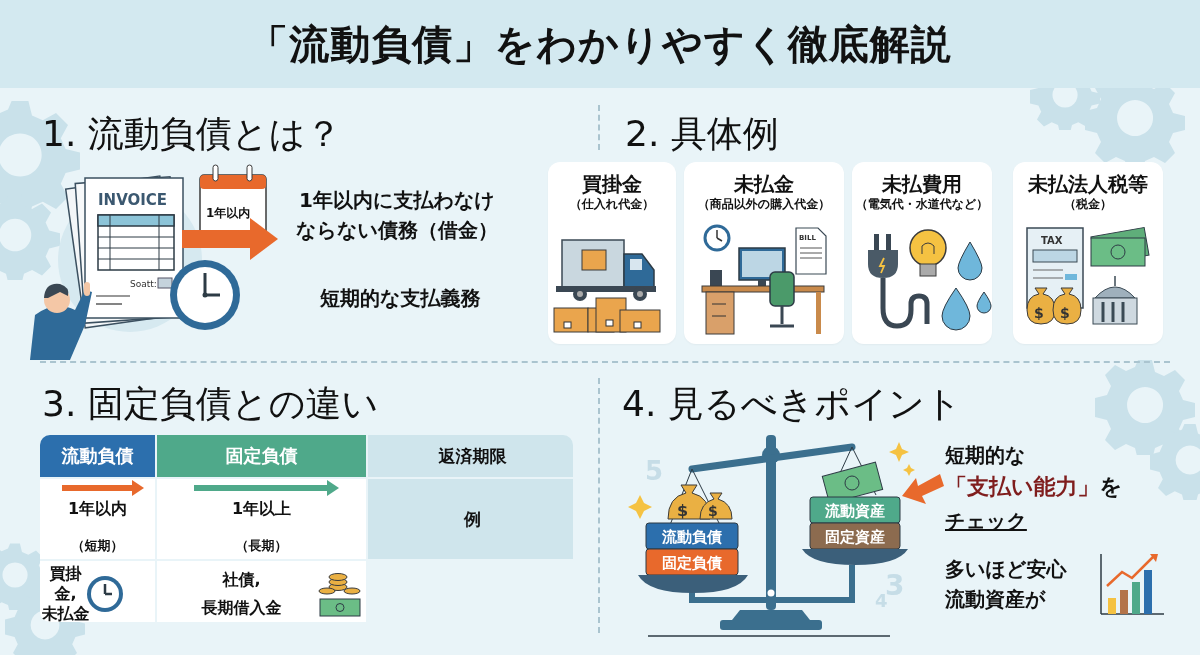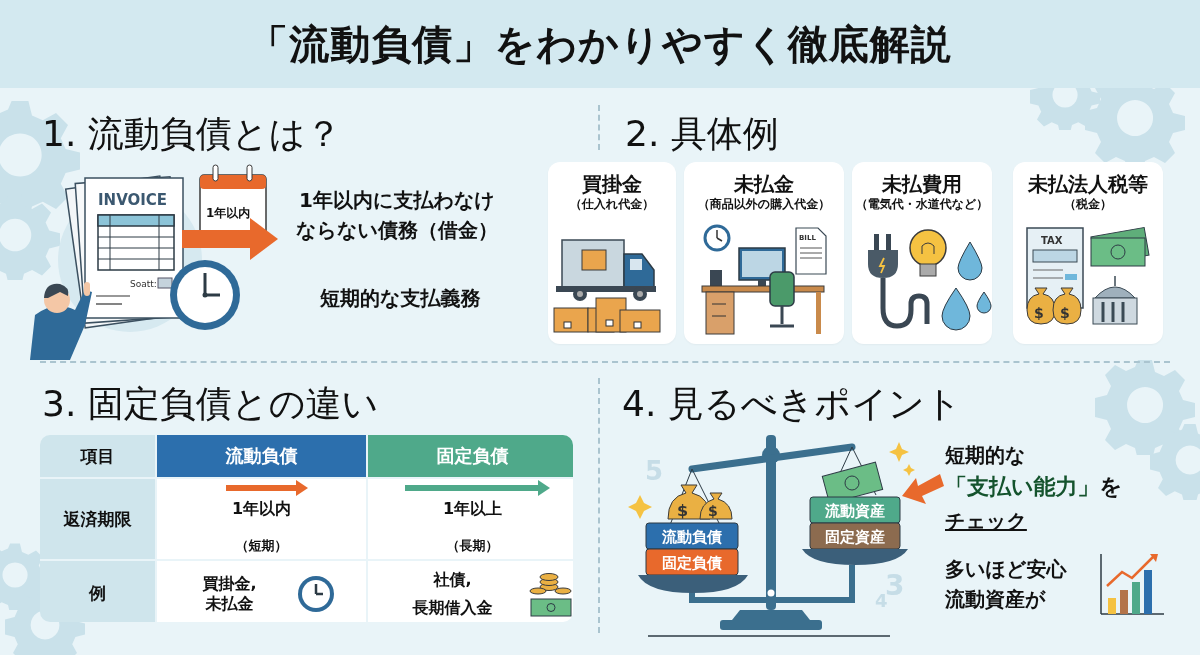--- a/index.html
+++ b/index.html
@@ -54,21 +54,21 @@
     font-weight: bold; text-align: center; position: relative; }
   .cell.label { background: #cfe5ec; font-size: 17px; }
   .cell.h-blue { background: #2c6fad; color: #fff; font-size: 18px; }
   .cell.h-green { background: #4fa98a; color: #fff; font-size: 18px; }
   .cell.body { background: #fff; font-size: 16px; line-height: 20px; }
   .cell .small { font-size: 13px; line-height: 16px; margin-top: 19px; }
   .arrow-bar { height: 6px; position: relative; margin-bottom: 8px; }
   .arrow-bar::after { content: ""; position: absolute; right: -10px; top: -5px;
     border-left: 12px solid currentColor; border-top: 8px solid transparent; border-bottom: 8px solid transparent; }
   .point-text { position: absolute; font-size: 20px; font-weight: bold; line-height: 30px; white-space: nowrap; }
-  .orange { color: #14532d; }
+  .orange { color: #7f1d1d; }
 </style>
 </head>
 <body>
 
 <svg class="bg-gear" style="left:-40px;top:95px" width="120" height="120" viewBox="0 0 100 100">
     <path d="M43 5h14l3 12 9 4 11-6 10 10-6 11 4 9 12 3v14l-12 3-4 9 6 11-10 10-11-6-9 4-3 12H43l-3-12-9-4-11 6-10-10 6-11-4-9-12-3V43l12-3 4-9-6-11 10-10 11 6 9-4z M50 32a18 18 0 1 0 0.1 0z"></path>
   </svg>
 <svg class="bg-gear" style="left:-30px;top:190px" width="90" height="90" viewBox="0 0 100 100">
     <path d="M43 5h14l3 12 9 4 11-6 10 10-6 11 4 9 12 3v14l-12 3-4 9 6 11-10 10-11-6-9 4-3 12H43l-3-12-9-4-11 6-10-10 6-11-4-9-12-3V43l12-3 4-9-6-11 10-10 11 6 9-4z M50 32a18 18 0 1 0 0.1 0z"></path>
   </svg>
@@ -239,21 +239,20 @@
     <line x1="90" y1="84" x2="90" y2="104" stroke="#3b4a55" stroke-width="3"></line>
     <line x1="100" y1="84" x2="100" y2="104" stroke="#3b4a55" stroke-width="3"></line>
     <line x1="110" y1="84" x2="110" y2="104" stroke="#3b4a55" stroke-width="3"></line>
     <line x1="102" y1="58" x2="102" y2="68" stroke="#3b4a55" stroke-width="1.5"></line>
   </svg>
 </div>
 
 <div class="section-title" style="left:42px;top:380px;">3. 固定負債との違い</div>
 
 <div class="cmp-table">
-  <div class="cell label">項目</div>
   <div class="cell h-blue">流動負債</div>
   <div class="cell h-green">固定負債</div>
 
   <div class="cell label">返済期限</div>
   <div class="cell body">
     <div class="arrow-bar" style="width:72px;background:#e8692c;color:#e8692c;"></div>
     <div>1年以内</div>
     <div class="small">（短期）</div>
   </div>
   <div class="cell body">

